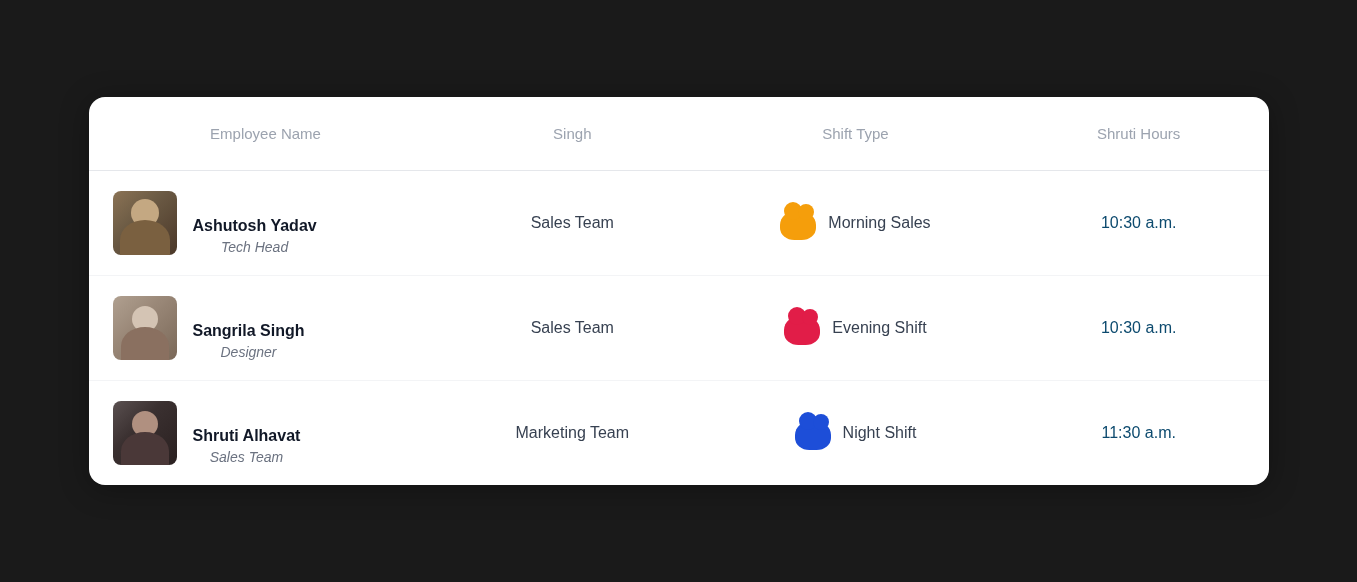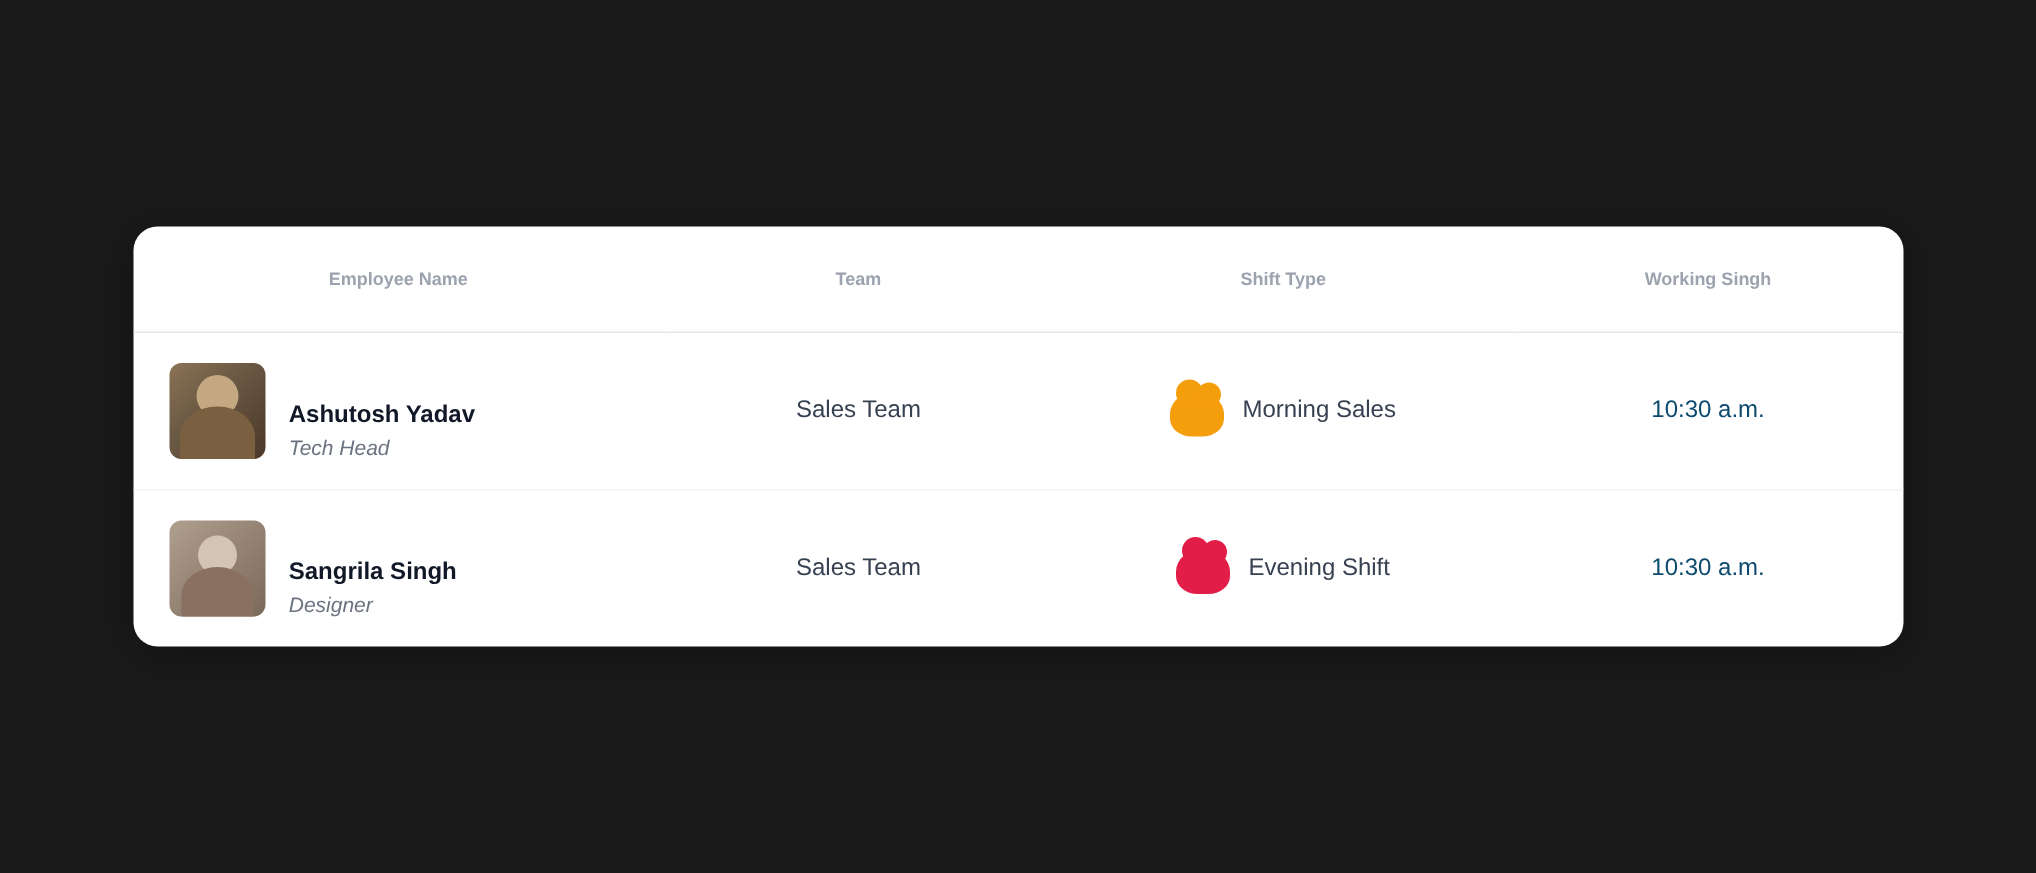--- a/index.html
+++ b/index.html
@@ -26,22 +26,22 @@
       width: 100%;
       border-collapse: collapse;
     }
 
     thead tr {
       border-bottom: 1px solid #e5e7eb;
     }
 
     th {
       padding: 28px 24px;
-      font-weight: 700;
-      font-size: 12px;
+      font-weight: 400;
+      font-size: 15px;
       color: #9ca3af;
       text-align: center;
     }
 
     td {
       padding: 20px 24px;
       text-align: center;
       border-top: 1px solid #f3f4f6;
     }
 
@@ -158,21 +158,21 @@
       width: 48px;
       height: 38px;
       background: #4a3838;
       border-radius: 50% 50% 0 0;
       bottom: -5px;
       left: 50%;
       transform: translateX(-50%);
     }
 
     .employee-info {
-      text-align: left;
+      text-align: center;
       margin-top: 25px;
     }
 
     .employee-name {
       font-weight: 700;
       font-size: 16px;
       color: #111827;
     }
 
     .employee-role {
@@ -306,23 +306,23 @@
     .col-hours { width: 22%; }
   </style>
 </head>
 <body>
 
 <div class="card">
   <table>
     <thead>
       <tr>
         <th class="col-employee">Employee Name</th>
-        <th class="col-team">Team</th>
+        <th class="col-team">Singh</th>
         <th class="col-shift">Shift Type</th>
-        <th class="col-hours">Working Singh</th>
+        <th class="col-hours">Shruti Hours</th>
       </tr>
     </thead>
     <tbody id="table-body">
     <tr>
     <td class="col-employee">
       <div class="employee-cell">
         <div class="avatar avatar-1"></div>
         <div class="employee-info">
           <div class="employee-name">Ashutosh Yadav</div>
           <div class="employee-role">Tech Head</div>
@@ -358,15 +358,38 @@
     <td class="col-shift">
       <div class="shift-cell">
         <div class="icon-evening"></div>
         <span class="shift-name">Evening Shift</span>
       </div>
     </td>
     <td class="col-hours">
       <span class="working-hours">10:30 a.m.</span>
     </td>
   </tr>
+        <tr>
+    <td class="col-employee">
+      <div class="employee-cell">
+        <div class="avatar avatar-3"></div>
+        <div class="employee-info">
+          <div class="employee-name">Shruti Alhavat</div>
+          <div class="employee-role">Sales Team</div>
+        </div>
+      </div>
+    </td>
+    <td class="col-team">
+      <span class="team-name">Marketing Team</span>
+    </td>
+    <td class="col-shift">
+      <div class="shift-cell">
+        <div class="icon-night"></div>
+        <span class="shift-name">Night Shift</span>
+      </div>
+    </td>
+    <td class="col-hours">
+      <span class="working-hours">11:30 a.m.</span>
+    </td>
+  </tr>
       </tbody>
   </table>
 </div>
 
 </body></html>

